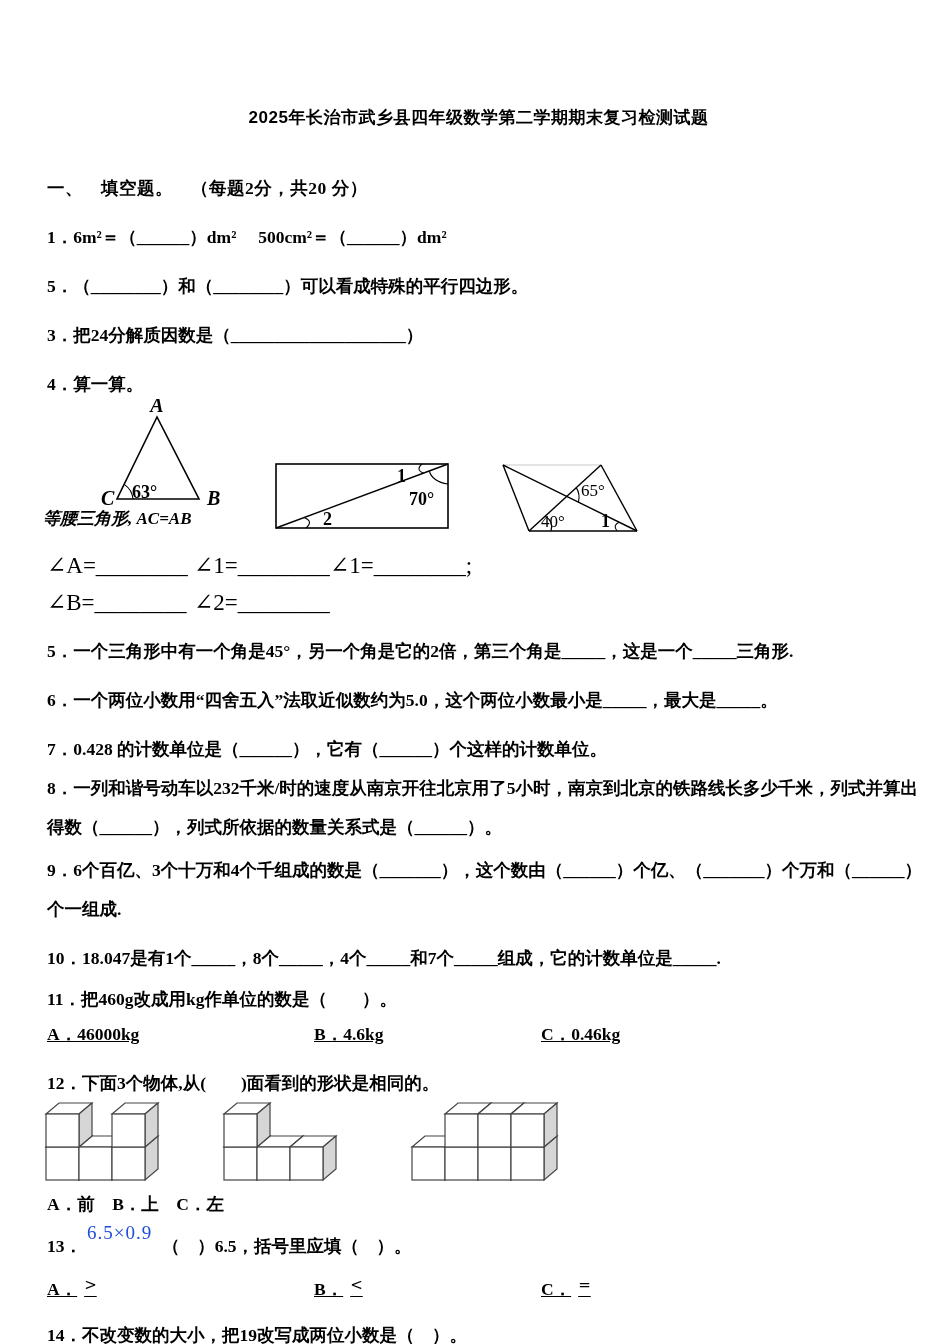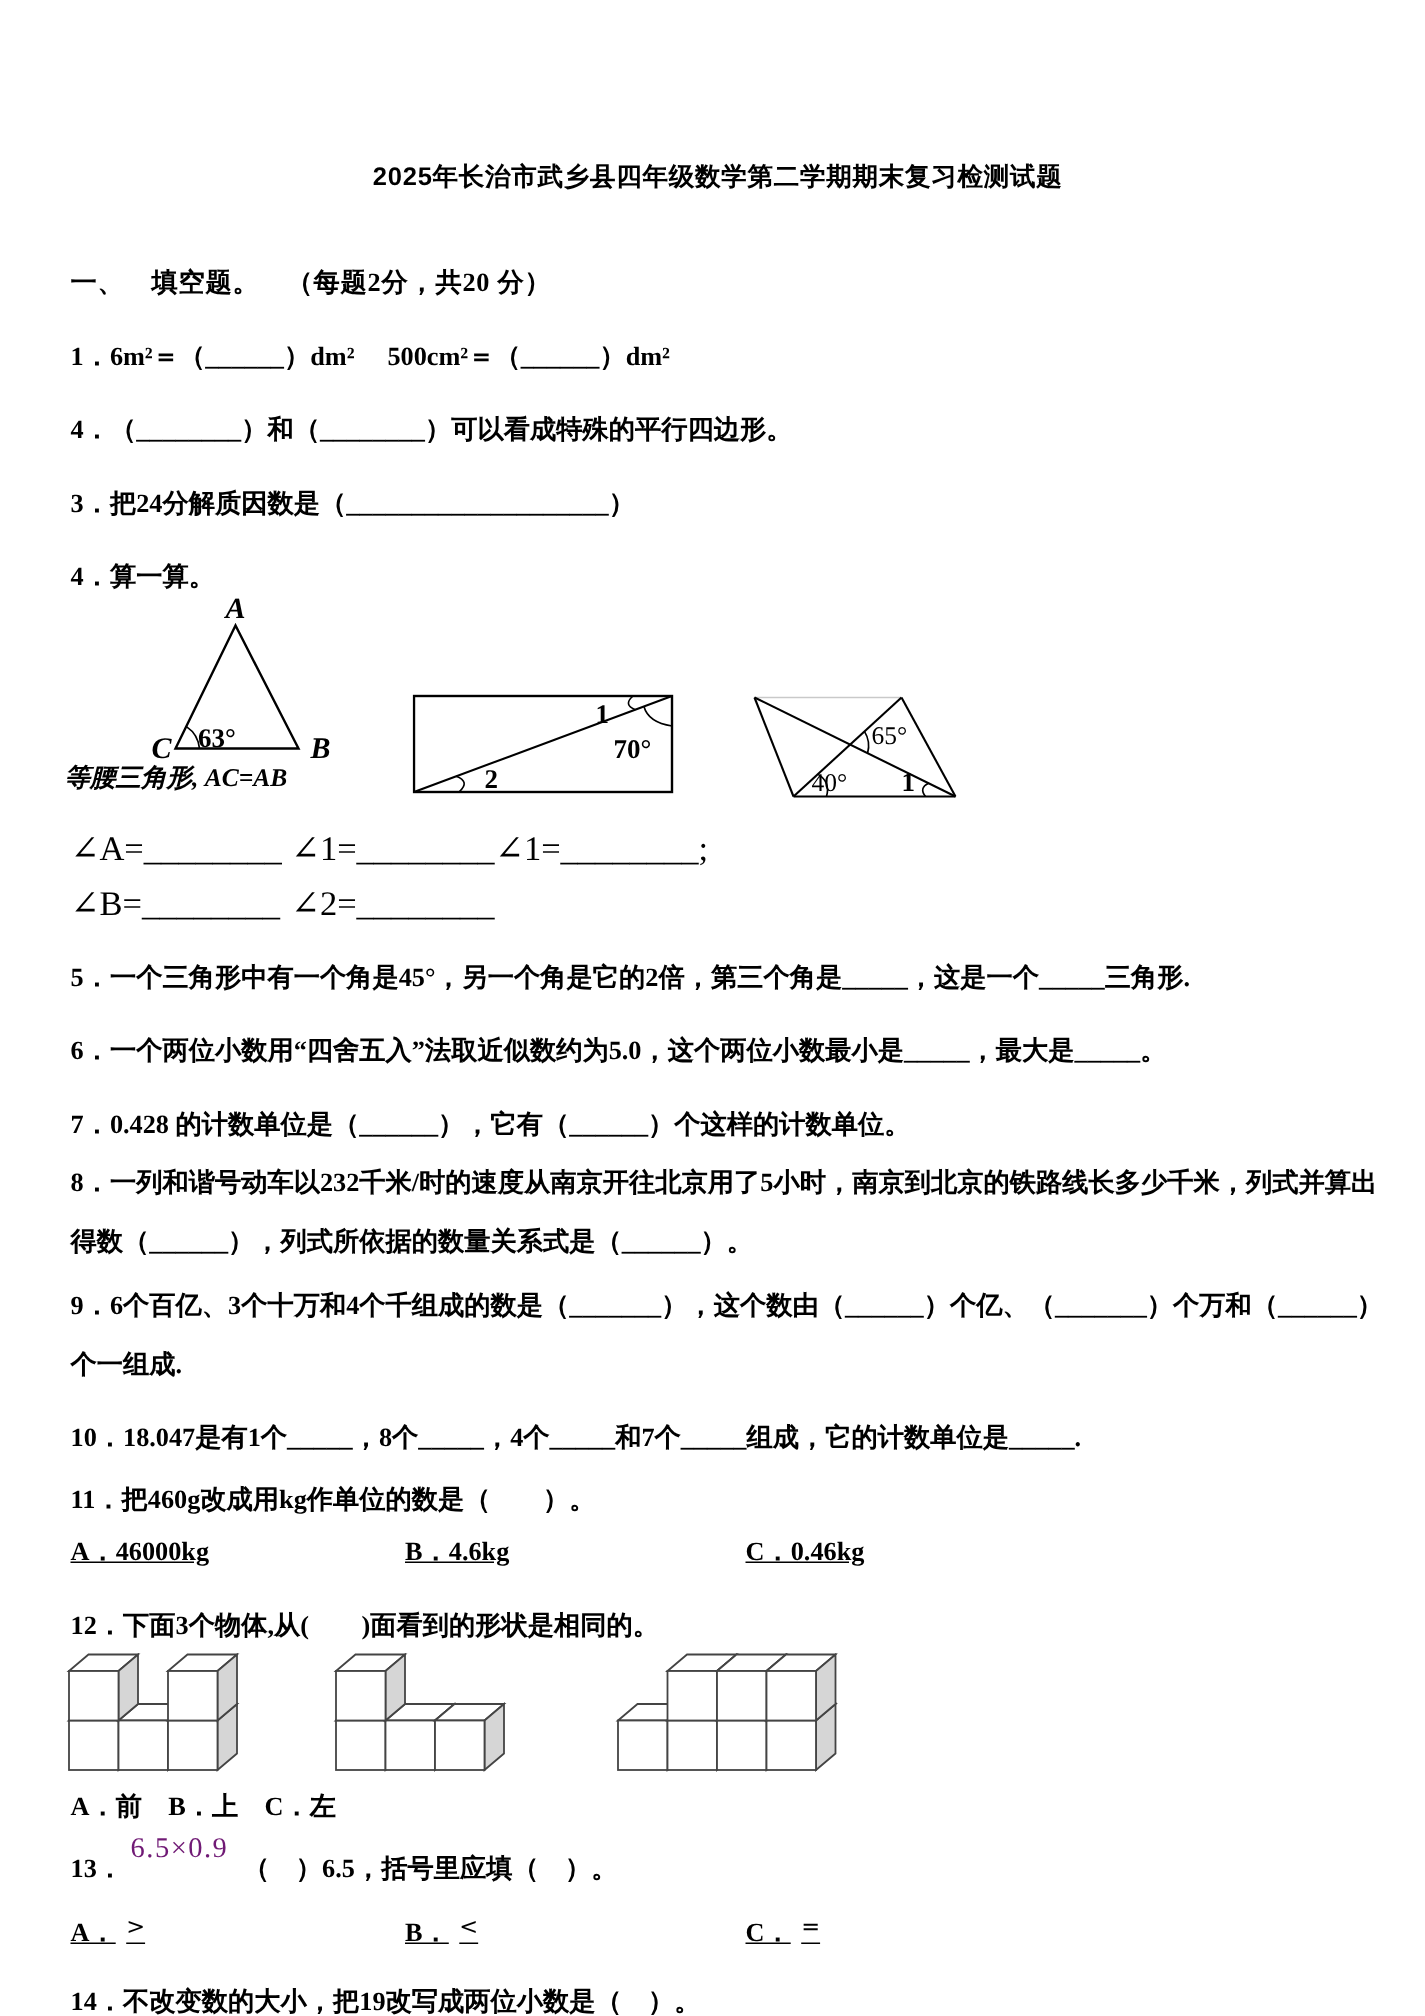--- a/index.html
+++ b/index.html
@@ -31,25 +31,25 @@
   .thin{fill:none;stroke:#000;stroke-width:1.4;}
   .faint{fill:none;stroke:#c9c9c9;stroke-width:1;}
   .arc{fill:none;stroke:#000;stroke-width:1.1;}
   
   .angle-row{margin-top:13px;font-size:23px;font-weight:normal;line-height:24px;display:flex;}
   .aw1{width:147px;display:inline-block;}
   .aw2{width:136px;display:inline-block;}
   
   .opts{display:flex;font-size:17.5px;font-weight:bold;line-height:25px;margin-top:10px;text-decoration:underline;}
   .o1{width:223px;}
-  .o2{width:227px;}
+  .o2{width:227px;margin-left:44px;}
   .cmp{position:relative;top:-5px;font-size:15px;margin-left:7px;font-weight:normal;font-family:"DejaVu Sans",sans-serif;}
   
   .supexpr{
-    color:#701a75;font-weight:normal;font-size:19px;
+    color:#1d4ed8;font-weight:normal;font-size:19px;
     position:relative;top:-13px;margin:0 10px 0 5px;letter-spacing:1px;
   }
   
   .cuberow{height:86px;margin-top:6px;display:flex;align-items:flex-start;}
   .cube-fig{display:block;}
   .cf{fill:#ffffff;stroke:#444;stroke-width:1.2;}
   .ct{fill:#ffffff;stroke:#444;stroke-width:1.2;}
   .cr{fill:#d6d6d6;stroke:#444;stroke-width:1.2;}
   .cubegap1{margin-left:-6px;}
   .cubegap2{margin-left:50px;}
@@ -61,21 +61,21 @@
 </style>
 </head>
 <body>
 
 <div class="page">
 
   <h1 class="title">2025年长治市武乡县四年级数学第二学期期末复习检测试题</h1>
 
   <div class="line sec">一、　填空题。　（每题2分，共20 分）</div>
   <div class="line">1．6m²＝（______）dm²　 500cm²＝（______）dm²</div>
-  <div class="line">4．（________）和（________）可以看成特殊的平行四边形。</div>
+  <div class="line">5．（________）和（________）可以看成特殊的平行四边形。</div>
   <div class="line">3．把24分解质因数是（____________________）</div>
   <div class="line">4．算一算。</div>
 
   <div class="figrow">
 
     <svg class="fig-tri" width="175" height="112" viewBox="0 0 175 112">
       <polygon class="shape" points="80,18 40,100 122,100"></polygon>
       <path class="arc" d="M 56 100 Q 55 90.6 47.5 85.6"></path>
       <text class="glabel" x="80" y="13" text-anchor="middle">A</text>
       <text class="glabel" x="24" y="106">C</text>

